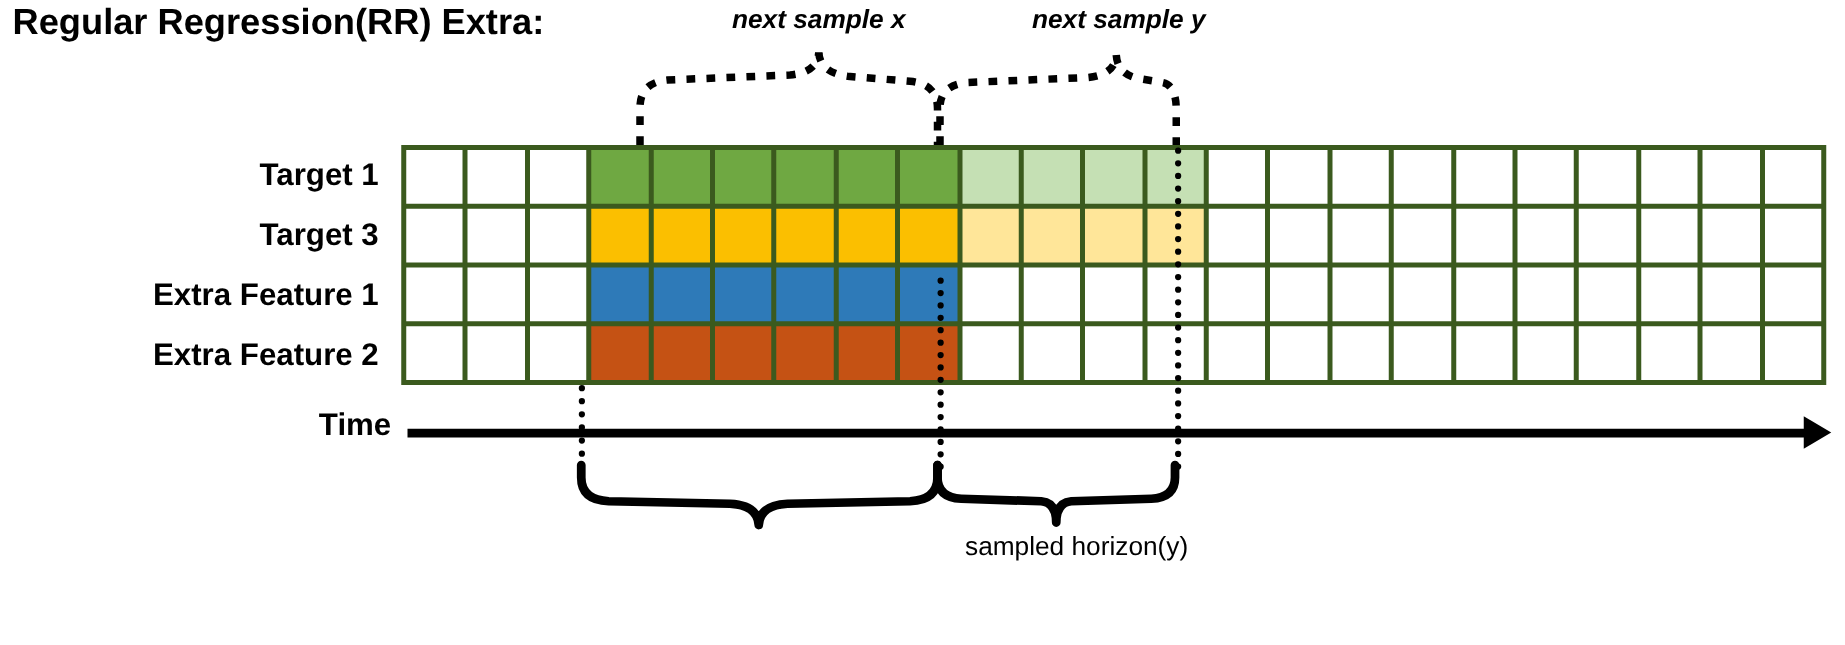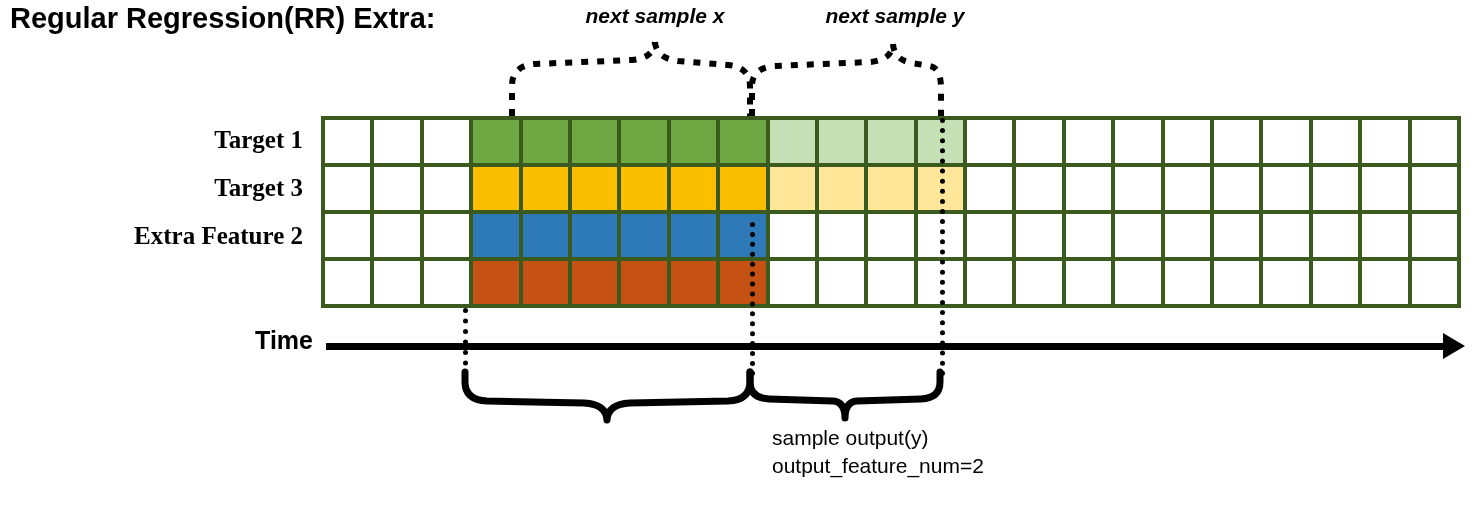--- a/index.html
+++ b/index.html
@@ -35,21 +35,20 @@
   .row-label {
     height: 48px;
     display: flex;
     align-items: center;
     justify-content: flex-end;
     padding-right: 10px;
     font-size: 25px;
     font-weight: 700;
     color: #000;
     white-space: nowrap;
-    font-family: Liberation Serif, serif;
   }
 
   
   .grid-wrap {
     position: absolute;
     left: 321px; top: 116px;
     width: 1140px; height: 192px;
   }
   .grid {
     width: 100%; height: 100%;
@@ -129,20 +128,21 @@
 <div id="stage">
 
   <div class="title">Regular Regression(RR) Extra:</div>
 
   <div class="anno-top" style="left:770px; top:4px; width:250px;">next sample y</div>
   <div class="anno-top" style="left:530px; top:4px; width:250px;">next sample x</div>
 
   <div class="row-labels">
     <div class="row-label">Target 1</div>
     <div class="row-label">Target 3</div>
+    <div class="row-label">Extra Feature 1</div>
     <div class="row-label">Extra Feature 2</div>
   </div>
 
   <div class="grid-wrap">
     <div class="grid" id="grid">
         <div class="cell" style="background: rgb(255, 255, 255);"></div>
         <div class="cell" style="background: rgb(255, 255, 255);"></div>
         <div class="cell" style="background: rgb(255, 255, 255);"></div>
         <div class="cell" style="background: rgb(111, 168, 66);"></div>
         <div class="cell" style="background: rgb(111, 168, 66);"></div>
@@ -254,17 +254,16 @@
 
     <path d="M 465,372 L 465,382 Q 465,400 487,401 L 584,403 Q 606,404 607,420
              Q 608,404 630,403 L 728,401 Q 750,400 750,382 L 750,372" fill="none" stroke="#000" stroke-width="7" stroke-linecap="round" stroke-linejoin="round"></path>
 
     <path d="M 750,372 L 750,382 Q 750,398 769,399 L 833,401 Q 845,402 845,418
              Q 845,402 857,401 L 921,399 Q 940,398 940,382 L 940,372" fill="none" stroke="#000" stroke-width="7" stroke-linecap="round" stroke-linejoin="round"></path>
   </svg>
 
 
   <div class="bottom-block" style="left:772px; top:424px;">
-    <div>sample output(y)</div>
-    <div>output_feature_num=2</div>
+    <div>sampled horizon(y)</div>
   </div>
 
 </div>
 
 </body></html>

